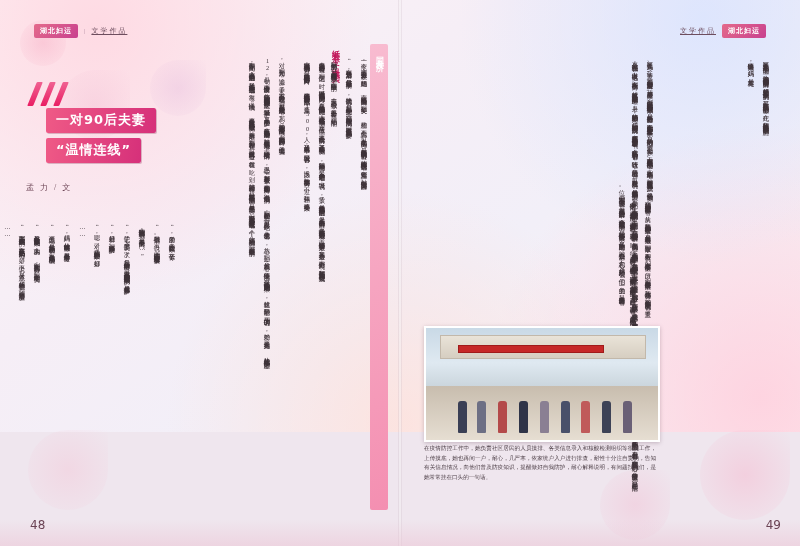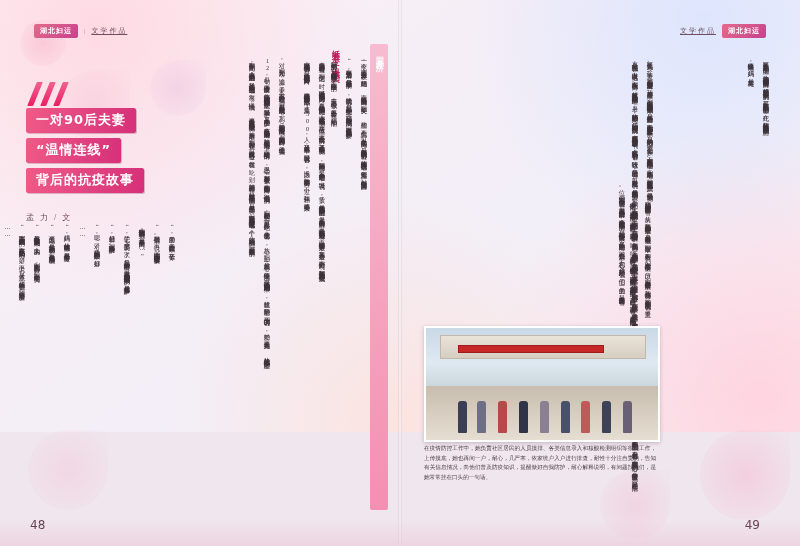--- a/index.html
+++ b/index.html
@@ -50,20 +50,21 @@
   .slash i:nth-child(1){left:0;}
   .slash i:nth-child(2){left:13px;}
   .slash i:nth-child(3){left:26px;}
   .tl{
     display:inline-block;margin-bottom:5px;padding:3px 10px 4px 10px;
     background:linear-gradient(100deg,#ef5a86,#d6307a);
     color:#fff;font-size:13px;font-weight:bold;letter-spacing:1px;
     font-family:"DejaVu Sans", sans-serif;
     border-radius:2px;
     box-shadow:1px 1px 0 rgba(120,20,60,.25);
+    margin-left:20px;
   }
   .byline{margin-top:14px;font-size:8px;color:#6b4354;letter-spacing:2px;font-family:Liberation Serif, serif;}
   
   .vcols{
     position:absolute;
     writing-mode:vertical-rl;
     text-orientation:upright;
     font-size:6.3px;line-height:1.75;
     color:#3d3238;
     letter-spacing:.4px;
@@ -107,21 +108,21 @@
     background:linear-gradient(to bottom,#c8bdae,#e6ded2);
   }
   .ph-person{position:absolute;bottom:6%;width:9px;height:32px;border-radius:3px 3px 1px 1px;}
   .photo-cap{
     position:absolute;left:424px;top:444px;width:232px;
     font-size:5.6px;color:#4a3c44;line-height:1.7;text-align:justify;
   }
   
   .folio{position:absolute;bottom:14px;font-size:12px;color:#6b4354;font-family:"DejaVu Sans",sans-serif;}
   .folio.left{left:30px;}
-  .folio.right{right:40px;}
+  .folio.right{right:19px;}
   .folio-bar{position:absolute;bottom:0;height:26px;width:100%;left:0;
     background:linear-gradient(to top, rgba(236,198,214,.55), rgba(236,198,214,0));}
 </style>
 </head>
 <body>
 
 <div class="spread">
 
   <div class="blossom" style="left:20px;top:20px;width:46px;height:46px;background:radial-gradient(circle,#f7b3c8,#f7b3c800);"></div>
   <div class="blossom" style="left:60px;top:70px;width:70px;height:70px;background:radial-gradient(circle,#f5c6d8,#f5c6d800);"></div>
@@ -141,21 +142,20 @@
     </div>
 
     <div class="title-block">
       <div class="slash">
           <i></i>
           <i></i>
           <i></i>
         </div>
       <div class="tl">一对90后夫妻</div><br>
       <div class="tl">“温情连线”</div><br>
-      <div class="tl">背后的抗疫故事</div>
       <div class="byline">孟 力 / 文</div>
     </div>
 
     <div class="vcols" style="left:26px;top:210px;height:300px;width:152px;">
       <p class="indent">“亲爱的，这些天我不在家，辛苦你了。”</p>
       <p class="indent">“我都习惯了。再说，这不还有明明在家帮着照顾孩子嘛！”</p>
       <p class="indent">疫情让我想到说要严重，没事尽量不要出门……”</p>
       <p class="indent">“记住了，你那说了N次了。我只有上班的时候才出去，家里必需的日常用品也我下班回来顺便买的，肯肯是把多保护好。”</p>
       <p class="indent">“都是好，记得上班注意好防护。”</p>
       <p class="indent">“嗯，对了，孩子和妈妈都在家里，都好。”</p>

